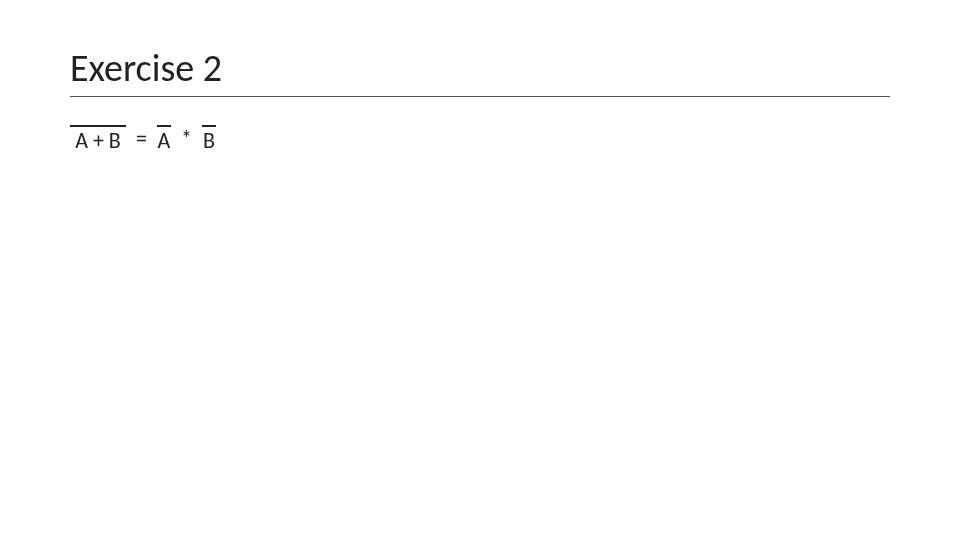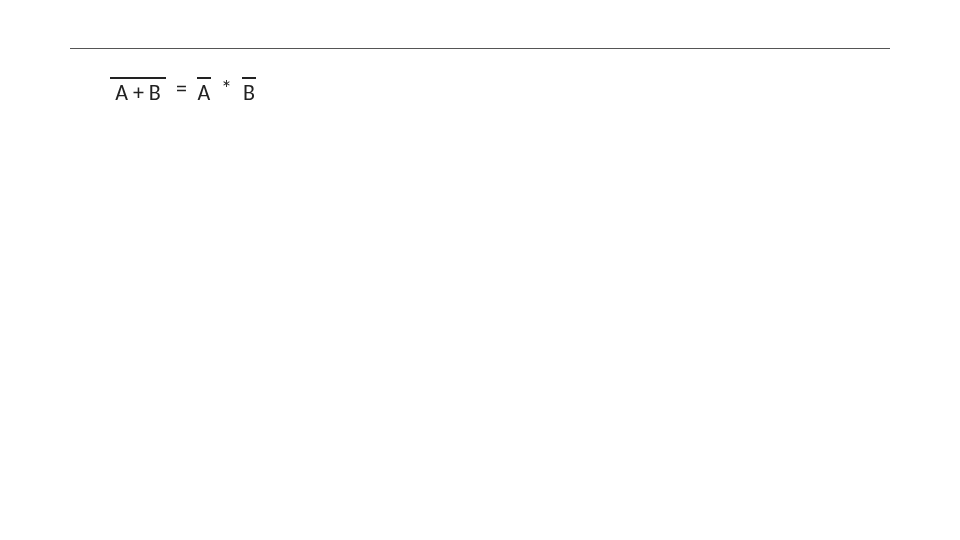--- a/index.html
+++ b/index.html
@@ -39,23 +39,22 @@
     margin: 0;
   }
   .equation {
     margin-top: 18px;
     font-size: 22px;
     color: #222;
     line-height: 1.1;
   }
   .eq-row {
     display: flex;
-    align-items: flex-start;
+    align-items: center;
     gap: 6px;
-    margin-left: 40px;
   }
   .term {
     display: inline-flex;
     flex-direction: column;
     align-items: center;
     justify-content: flex-end;
   }
   .bar {
     display: block;
     width: 100%;
@@ -72,20 +71,21 @@
     white-space: pre;
   }
   .op {
     padding: 0 4px;
   }
 </style>
 </head>
 <body>
 
 <div class="slide">
+  <h1 class="title">Exercise 2</h1>
   <hr class="title-underline">
 
   <div class="equation">
     <div class="eq-row">
       <span class="term">
         <span class="bar long"></span>
         <span class="eq-text">A + B</span>
       </span>
       <span class="op eq-text">=</span>
       <span class="term">

